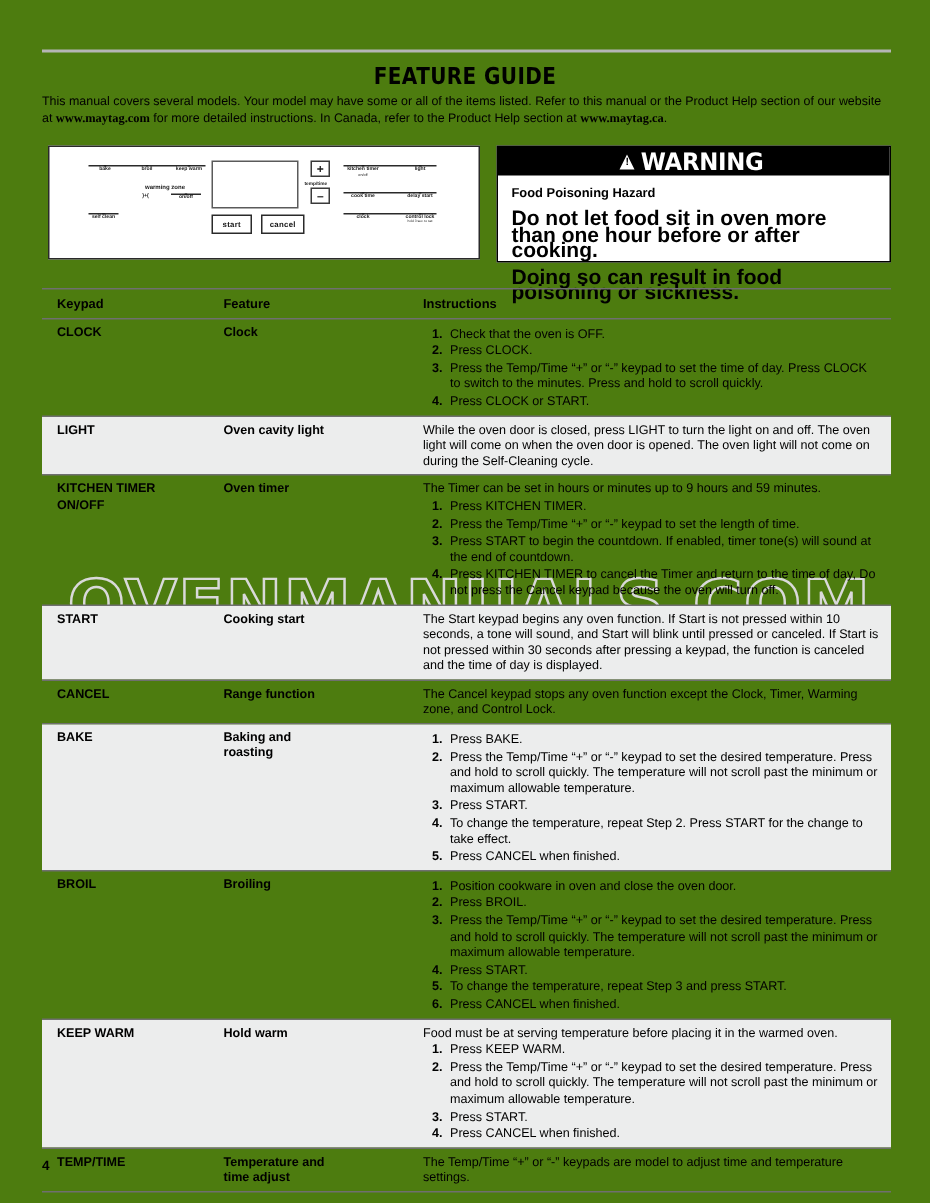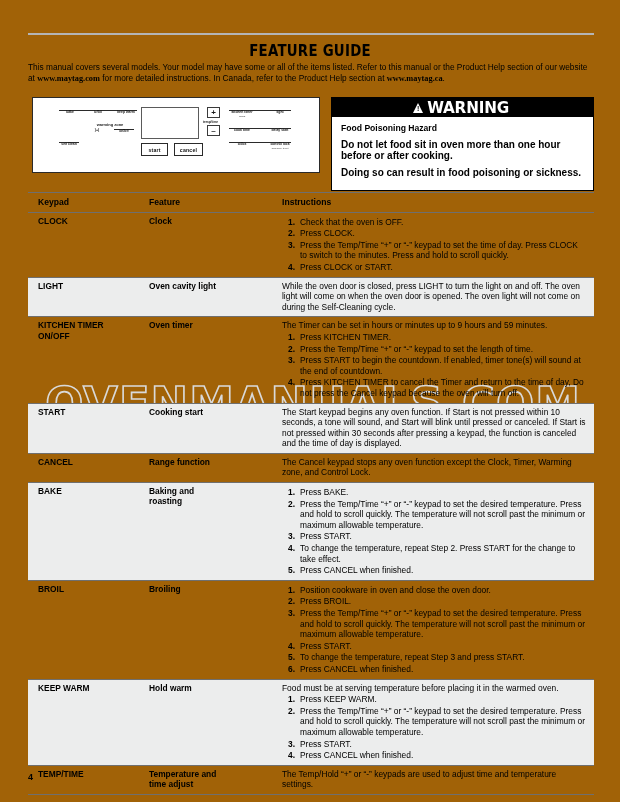--- a/index.html
+++ b/index.html
@@ -10,21 +10,21 @@
     background: #ffffff;
     font-family: "Liberation Sans", sans-serif;
     color: #000000;
     overflow: hidden;
   }
 
   .page {
     position: relative;
     width: 620px;
     height: 802px;
-    background: #a16207;
+    background: #4d7c0f;
   }
 
   
   .top-rule {
     position: absolute;
     left: 28px; top: 33px;
     width: 566px; height: 2px;
     background: #b5b5b5;
   }
 
@@ -129,21 +129,21 @@
     display: flex;
     align-items: center;
     justify-content: center;
     letter-spacing: 0.2px;
   }
 
   
   .warn-box {
     position: absolute;
     left: 331px; top: 97px;
-    width: 263px; height: 94px;
+    width: 263px; height: 78px;
     border: 1.5px solid #000;
     background: #fff;
   }
   .warn-head {
     height: 19px;
     background: #000;
     color: #fff;
     display: flex;
     align-items: center;
     justify-content: center;
@@ -176,21 +176,21 @@
   }
   .warn-body { padding: 6px 9px 0 9px; }
   .warn-sub {
     text-align: left;
     font-weight: bold;
     font-size: 8.6px;
     margin-bottom: 7px;
   }
   .warn-line {
     font-weight: bold;
-    font-size: 10px;
+    font-size: 14px;
     line-height: 10.5px;
     margin-bottom: 7px;
   }
 
   
   .table {
     position: absolute;
     left: 28px; top: 192px;
     width: 566px;
   }
@@ -489,21 +489,21 @@
               <li><span class="num">3.</span><span>Press START.</span></li>
               <li><span class="num">4.</span><span>Press CANCEL when finished.</span></li>
             </ol>
           </div>
         </div>
         <div class="rule"></div>
         <div class="trow">
           <div class="c-keypad">TEMP/TIME</div>
           <div class="c-feature">Temperature and time adjust</div>
           <div class="c-instr">
-            <div class="lead">The Temp/Hold “+” or “-” keypads are used to adjust time and temperature settings.</div>
+            <div class="lead">The Temp/Time “+” or “-” keypads are model to adjust time and temperature settings.</div>
           </div>
         </div>
         <div class="rule"></div>
       </div>
   </div>
 
   <div class="page-num">4</div>
 
 </div>
 

